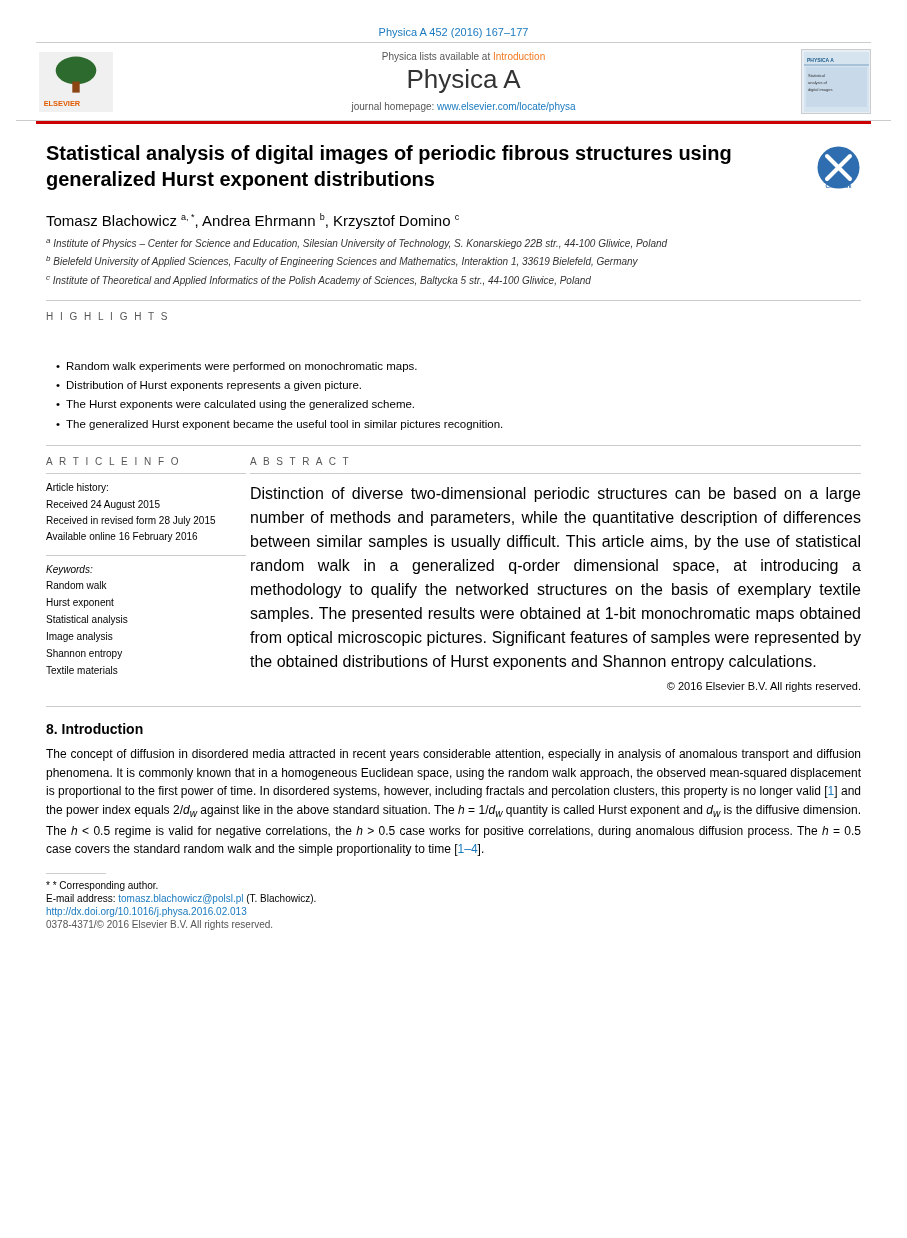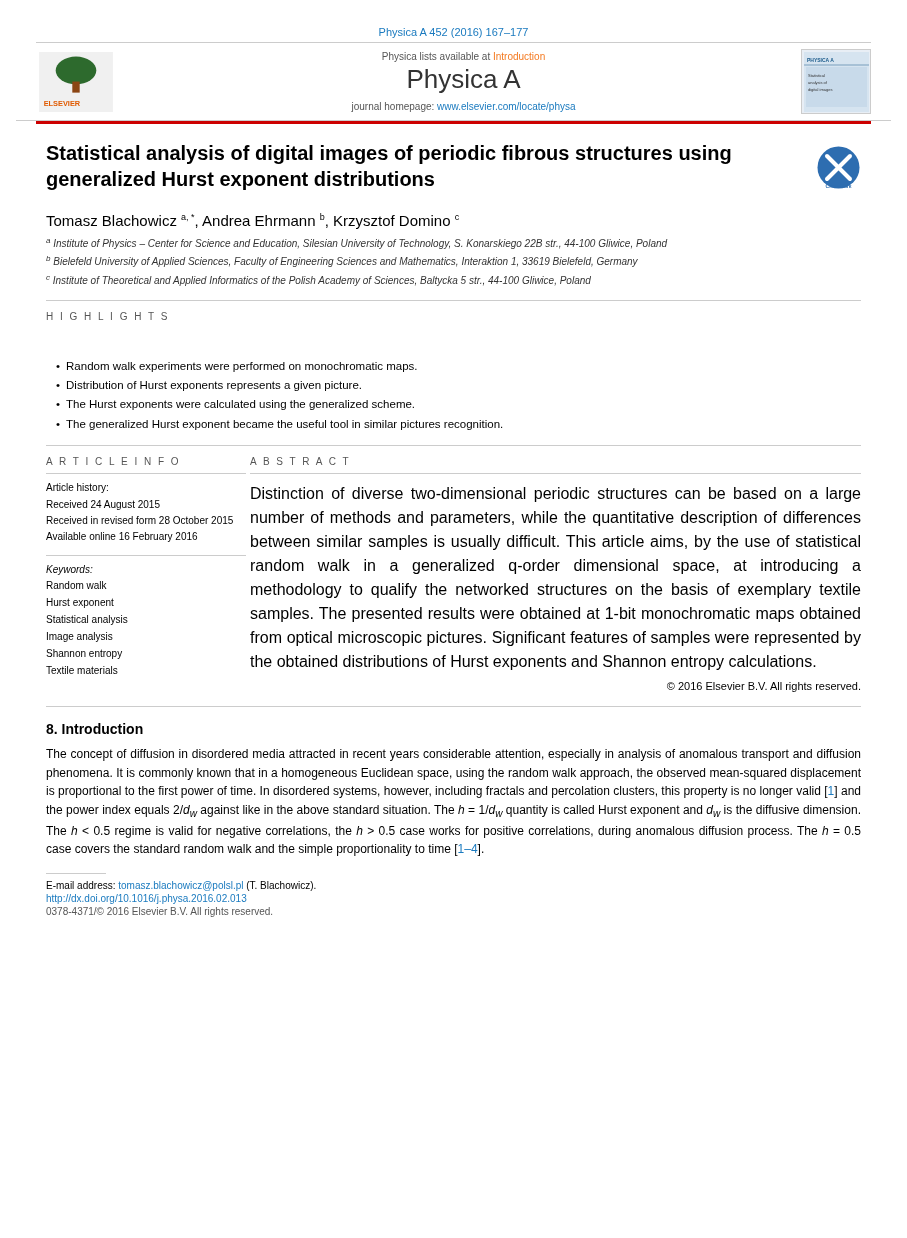--- a/index.html
+++ b/index.html
@@ -418,21 +418,21 @@
 
     <div class="two-col">
 
       <div class="col-left">
         <div class="col-label">A R T I C L E   I N F O</div>
         <hr class="col-rule">
         <div class="article-info-section">
           <div class="info-label">Article history:</div>
           <div class="info-dates">
             <span>Received 24 August 2015</span><br>
-            <span>Received in revised form 28 October 2015</span><br>
+            <span>Received in revised form 28 July 2015</span><br>
             <span>Available online 16 February 2016</span>
           </div>
           <hr class="col-rule">
           <div class="keywords-label">Keywords:</div>
           <div class="keywords-list">
             Random walk<br>
             Hurst exponent<br>
             Statistical analysis<br>
             Image analysis<br>
             Shannon entropy<br>
@@ -454,20 +454,23 @@
 
     <div class="intro-section">
       <div class="section-heading">8. Introduction</div>
       <div class="body-text">
         The concept of diffusion in disordered media attracted in recent years considerable attention, especially in analysis of anomalous transport and diffusion phenomena. It is commonly known that in a homogeneous Euclidean space, using the random walk approach, the observed mean-squared displacement is proportional to the first power of time. In disordered systems, however, including fractals and percolation clusters, this property is no longer valid [<a class="ref-link">1</a>] and the power index equals 2/<em>d<sub>w</sub></em> against like in the above standard situation. The <em>h</em> = 1/<em>d<sub>w</sub></em> quantity is called Hurst exponent and <em>d<sub>w</sub></em> is the diffusive dimension. The <em>h</em> &lt; 0.5 regime is valid for negative correlations, the <em>h</em> &gt; 0.5 case works for positive correlations, during anomalous diffusion process. The <em>h</em> = 0.5 case covers the standard random walk and the simple proportionality to time [<a class="ref-link">1–4</a>].
       </div>
     </div>
 
     <hr class="footer-rule">
     <div class="footnote">
+      <span class="footnote-star">*</span> <span>* Corresponding author.</span>
+    </div>
+    <div class="footnote">
       <span>E-mail address:</span>
       <a class="footnote-email">tomasz.blachowicz@polsl.pl</a>
       <span>(T. Blachowicz).</span>
     </div>
     <div class="doi-line">
       <a class="footnote-email">http://dx.doi.org/10.1016/j.physa.2016.02.013</a>
     </div>
     <div class="rights-line">0378-4371/© 2016 Elsevier B.V. All rights reserved.</div>
 
   </div>

